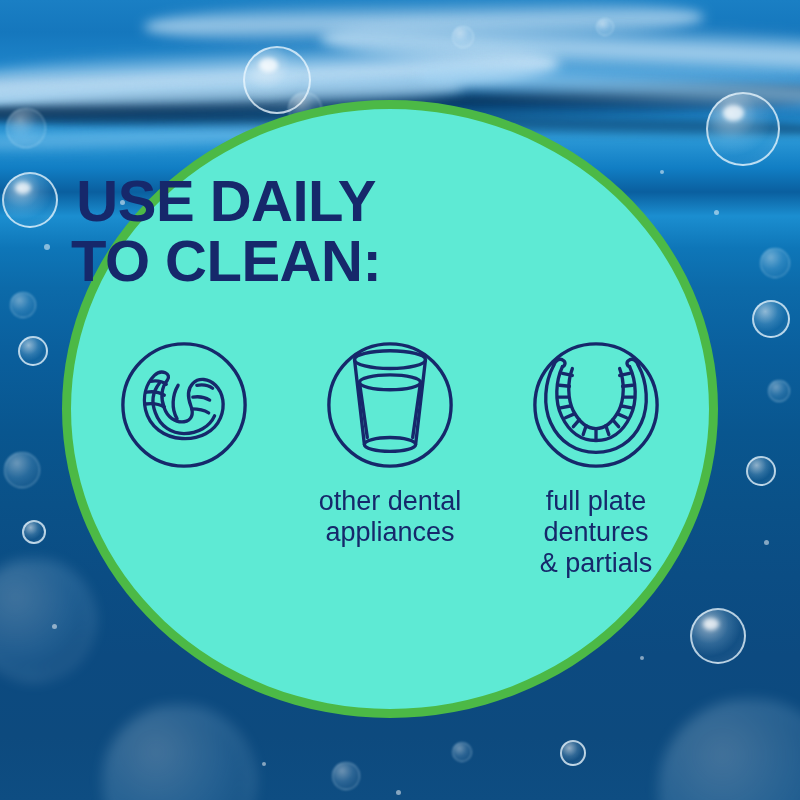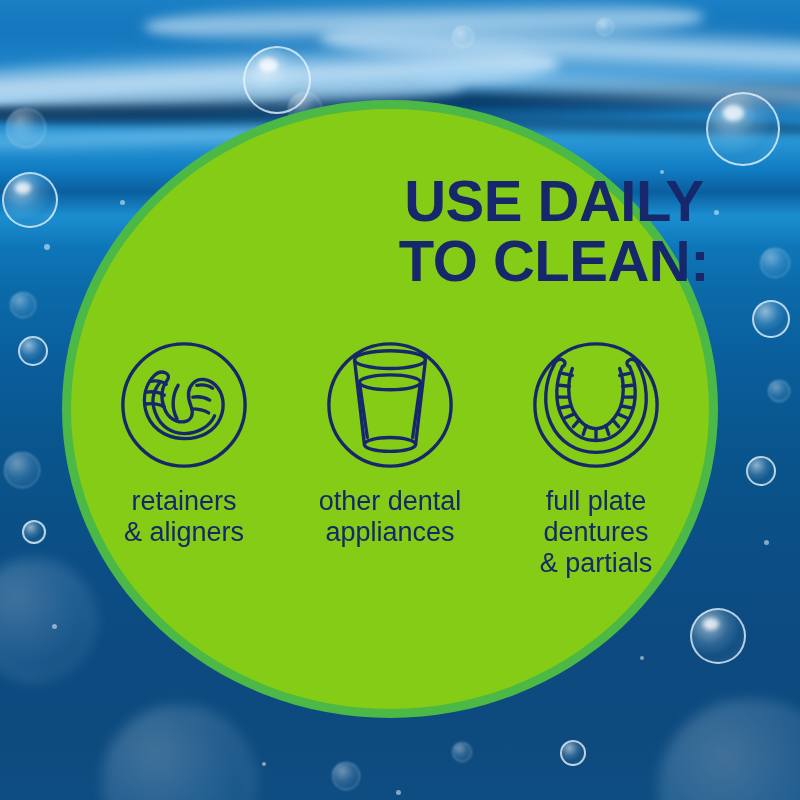--- a/index.html
+++ b/index.html
@@ -145,26 +145,26 @@
   }
 
   
   .panel {
     position: absolute;
     left: 62px;
     top: 100px;
     width: 656px;
     height: 618px;
     border-radius: 50%;
-    background: #84cc16;
+    background: #5eead4;
     border: 9px solid #4cb946;
     box-sizing: border-box;
     display: flex;
     flex-direction: column;
-    align-items: flex-end;
+    align-items: flex-start;
   }
 
   .headline {
     margin: 0;
     padding-top: 62px;
     text-align: center;
     color: #16286b;
     font-size: 58px;
     line-height: 1.04;
     font-weight: bold;
@@ -296,22 +296,20 @@
             <path d="M32 57 C 38 56, 45 57, 50 60"></path>
             <path d="M31 69 C 38 68, 45 69, 50 72"></path>
 
             <path d="M83 50 C 89 49, 95 50, 99 53"></path>
             <path d="M79 62 C 85 61, 91 62, 96 65"></path>
             <path d="M78 74 C 84 74, 90 75, 95 78"></path>
 
             <path d="M64 50 C 58 60, 57 74, 63 84"></path>
           </svg>
         </div>
-        <div class="icon-caption">retainers
-&amp; aligners</div>
       </div>
 
       <div class="icon-cell">
         <div class="icon-art">
           <svg viewBox="0 0 140 140" xmlns="http://www.w3.org/2000/svg" fill="none" stroke="#16286b" stroke-width="3.4" stroke-linecap="round" stroke-linejoin="round">
             <circle cx="70" cy="70" r="62"></circle>
 
             <path d="M34 24 L 44 110"></path>
             <path d="M106 24 L 96 110"></path>
 

